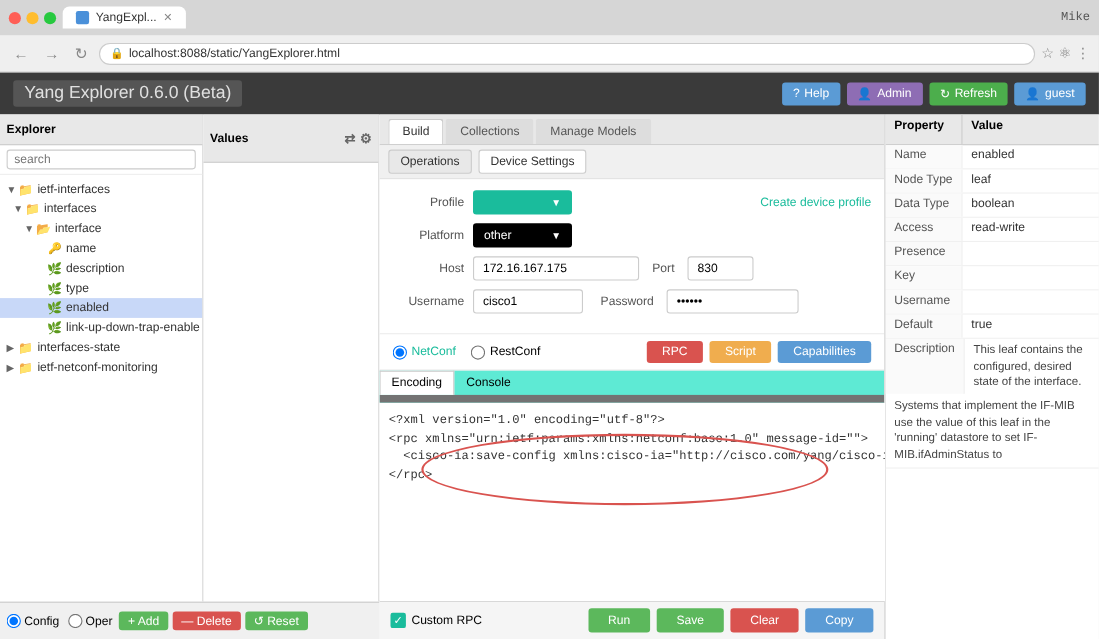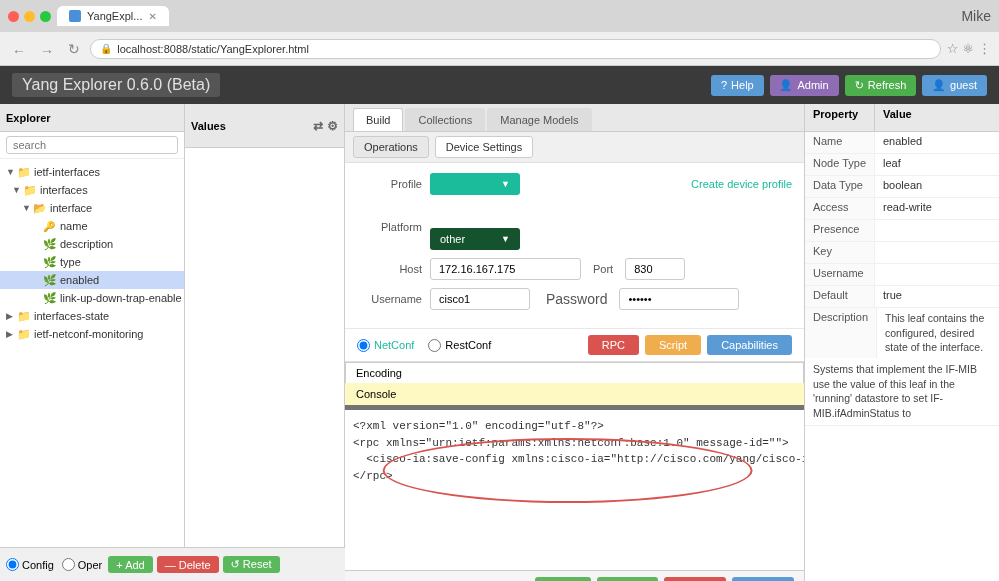--- a/index.html
+++ b/index.html
@@ -78,34 +78,34 @@
 
     .operations-bar { background: #f0f0f0; padding: 4px 8px; display: flex; gap: 6px; border-bottom: 1px solid #e0e0e0; }
     .ops-tab { padding: 4px 10px; font-size: 11px; cursor: pointer; border: 1px solid #ccc; border-radius: 3px; background: white; color: #333; }
     .ops-tab.active { background: #e8e8e8; font-weight: 500; }
 
     .form-section { padding: 10px 12px; background: white; border-bottom: 1px solid #e8e8e8; }
     .form-row { display: flex; align-items: center; margin-bottom: 8px; gap: 8px; }
     .form-label { width: 65px; font-size: 11px; color: #555; text-align: right; flex-shrink: 0; }
     .form-control { flex: 1; }
     .dropdown { background: #1abc9c; color: white; border: none; border-radius: 3px; padding: 5px 10px; font-size: 11px; cursor: pointer; display: flex; align-items: center; justify-content: space-between; gap: 8px; min-width: 90px; }
-    .dropdown-other { background: #14532d; margin-top: 25px; }
+    .dropdown-other { background: #000000; }
     .dropdown-arrow { font-size: 9px; }
     .create-profile-link { color: #1abc9c; font-size: 11px; cursor: pointer; text-decoration: none; margin-left: 8px; }
     .text-input { border: 1px solid #ccc; border-radius: 3px; padding: 4px 8px; font-size: 11px; width: 100%; }
     .port-input { width: 60px !important; }
     .password-input { width: 120px !important; }
     .action-btns { display: flex; gap: 6px; margin-left: auto; }
     .action-btn { padding: 4px 14px; border: none; border-radius: 3px; font-size: 11px; cursor: pointer; color: white; }
     .btn-rpc { background: #d9534f; }
     .btn-script { background: #f0ad4e; }
     .btn-capabilities { background: #5b9bd5; }
 
     .encoding-section { padding: 0; background: white; flex: 1; display: flex; flex-direction: column; }
-    .encoding-tabs { display: flex; gap: 0; background: #fef9c3; border-bottom: 5px solid #737373; flex-direction: column; }
+    .encoding-tabs { display: flex; gap: 0; background: #5eead4; border-bottom: 7px solid #737373; }
     .encoding-tab { padding: 4px 10px; font-size: 11px; cursor: pointer; border: 1px solid transparent; }
     .encoding-tab.active { background: white; border-color: #ccc; border-bottom: none; }
 
     .code-area { flex: 1; padding: 8px; font-family: 'Courier New', monospace; font-size: 11px; color: #333; line-height: 1.5; overflow: auto; position: relative; min-height: 160px; background: white; }
     .code-line { white-space: pre; }
 
     
     .oval-highlight {
       position: absolute;
       border: 2px solid #d9534f;
@@ -151,21 +151,21 @@
       <div class="traffic-light tl-red"></div>
       <div class="traffic-light tl-yellow"></div>
       <div class="traffic-light tl-green"></div>
     </div>
     <div class="browser-tab">
       <div class="tab-icon"></div>
       <span>YangExpl...</span>
       <span class="tab-close">✕</span>
     </div>
     <span style="flex:1"></span>
-    <span style="font-size:14px;color:#555;">Mike</span>
+    <span style="font-size:11px;color:#555;font-family:Liberation Mono, monospace;">Mike</span>
   </div>
   <div class="browser-nav">
     <button class="nav-btn">←</button>
     <button class="nav-btn">→</button>
     <button class="nav-btn">↻</button>
     <div class="address-bar">
       <span class="lock-icon">🔒</span>
       <span>localhost:8088/static/YangExplorer.html</span>
     </div>
     <div class="browser-actions">
@@ -358,21 +358,21 @@
         </div>
         <div class="form-row">
           <span class="form-label">Host</span>
           <input class="text-input" style="width: 151px; flex: 0 0 auto;" type="text" value="172.16.167.175">
           <span style="font-size:11px;color:#555;margin-left:4px;">Port</span>
           <input class="text-input port-input" type="text" style="width: 55px; margin-left: 4px;" value="830">
         </div>
         <div class="form-row">
           <span class="form-label">Username</span>
           <input class="text-input" style="width: 100px; flex: 0 0 auto;" type="text" value="cisco1">
-          <span style="font-size:14px;color:#555;margin-left:8px;">Password</span>
+          <span style="font-size:11px;color:#555;margin-left:8px;">Password</span>
           <input class="text-input password-input" type="password" style="width: 100px; margin-left: 4px;" value="cisco1">
         </div>
       </div>
 
       <div style="display:flex;align-items:center;padding:6px 12px;border-bottom:1px solid #e0e0e0;background:#fff;">
         <label class="radio-label" style="font-size:11px;display:flex;align-items:center;gap:4px;">
           <input type="radio" name="protocol" checked="" style="">
           <span style="color:#1abc9c;">NetConf</span>
         </label>
         <label class="radio-label" style="font-size:11px;display:flex;align-items:center;gap:4px;margin-left:14px;">

